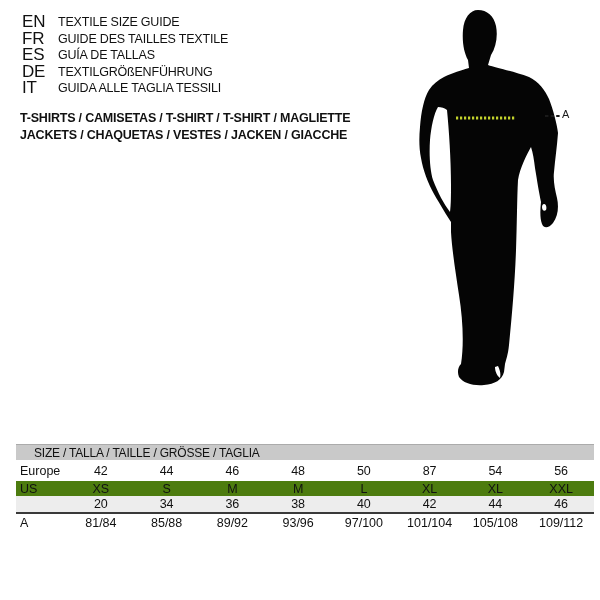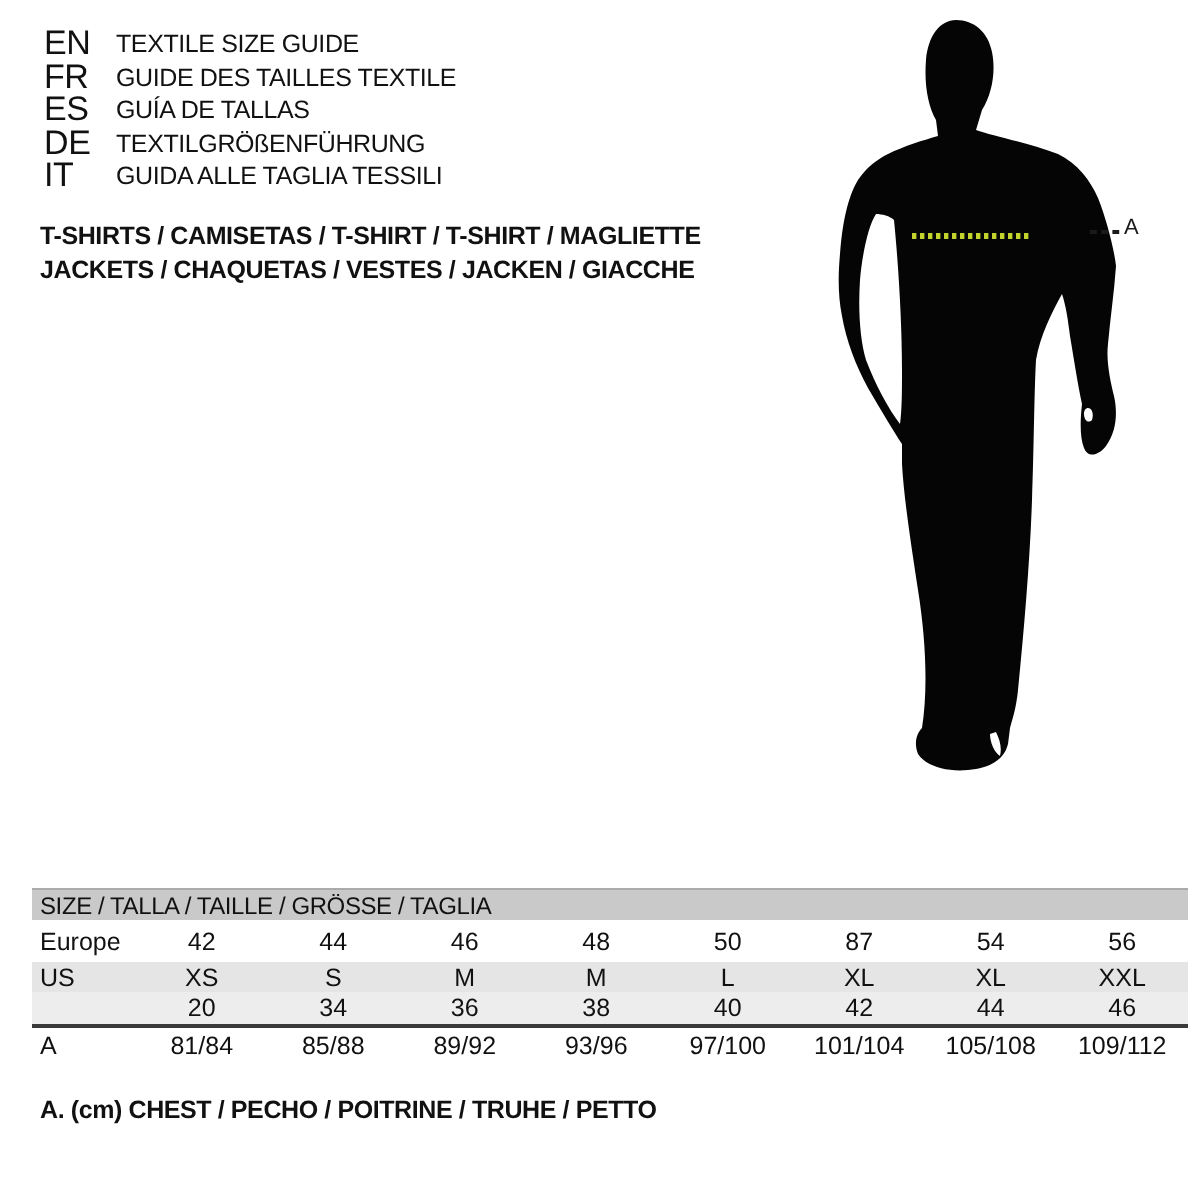--- a/index.html
+++ b/index.html
@@ -17,27 +17,27 @@
   
   .figure-area{position:absolute;left:410px;top:0;width:190px;height:400px;}
   .figure-area svg{position:absolute;left:0;top:0;}
   .measure-a{position:absolute;left:152px;top:108px;font-size:11px;color:#1a1a1a;}
   
   .section-title{position:absolute;left:20px;top:419px;font-size:13px;font-weight:bold;
                  letter-spacing:-0.2px;white-space:nowrap;}
   
   .size-table{position:absolute;left:16px;top:444px;width:578px;font-size:12.5px;}
   .t-header{height:16px;background:#c9c9c9;border-top:1px solid #ababab;
-            display:flex;align-items:center;padding-left:4px;font-size:12px;
+            display:flex;align-items:center;padding-left:18px;font-size:12px;
             letter-spacing:-0.2px;box-sizing:border-box;}
   .t-row{display:flex;align-items:center;}
   .t-label{width:52px;padding-left:4px;box-sizing:border-box;}
   .t-cell{width:65.75px;text-align:center;}
   .r-europe{height:21px;background:#ffffff;align-items:center;}
-  .r-us{height:15px;background:#e5e5e5;}
+  .r-us{height:15px;background:#4d7c0f;}
   .r-num{height:16px;background:#ededed;}
   .r-a{height:18px;background:#ffffff;border-top:2px solid #3a3a3a;}
   
   .footnote{position:absolute;left:20px;top:548px;font-size:12.5px;font-weight:bold;
             letter-spacing:-0.2px;white-space:nowrap;}
 </style>
 </head>
 <body>
 
 <div class="canvas">
@@ -177,15 +177,14 @@
       <span class="t-cell">85/88</span>
       <span class="t-cell">89/92</span>
       <span class="t-cell">93/96</span>
       <span class="t-cell">97/100</span>
       <span class="t-cell">101/104</span>
       <span class="t-cell">105/108</span>
       <span class="t-cell">109/112</span>
     </div>
   </div>
 
-  <div class="footnote">A. (cm) CHEST / PECHO / POITRINE / TRUHE / PETTO</div>
 
 </div>
 
 </body></html>

